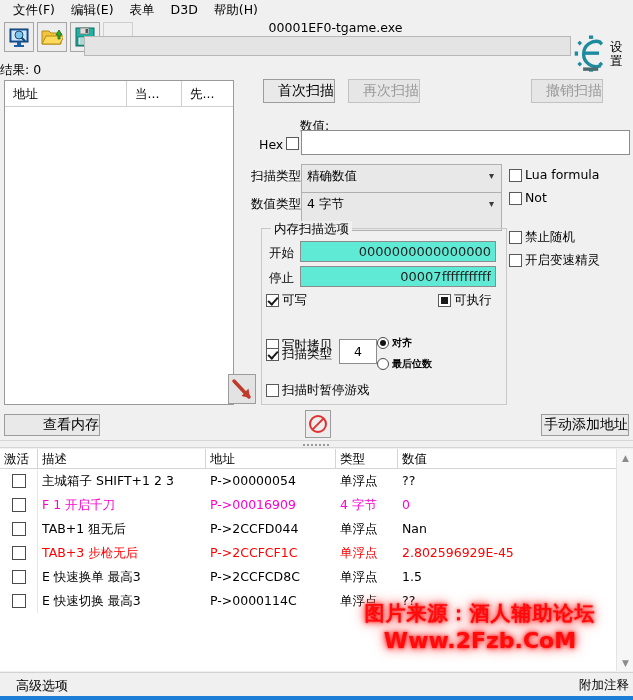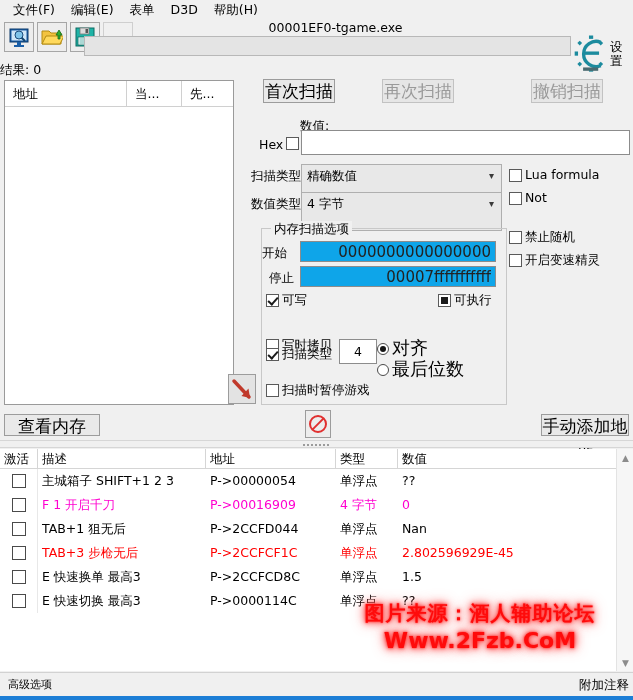--- a/index.html
+++ b/index.html
@@ -109,30 +109,30 @@
     cursor: pointer;
   }
   .rh-addr { width: 122px; }
   .rh-cur  { width: 55px; }
   .rh-prev { width: 51px; border-right: none !important; }
 
   
   .btn {
     border: 1px solid #9C9C9C;
     background: #E9E9E9;
-    font-size: 17px;
-    text-align: center;
+    font-size: 14px;
+    text-align: right;
     cursor: pointer;
     font-family: inherit;
     color: #000;
     padding: 0;
   }
   .btn.dis { color: #9A9A9A; background: #E6E6E6; border-color: #C2C2C2; }
   .btn-first { position: absolute; left: 263px; top: 79px; width: 72px; height: 24px; }
-  .btn-next  { position: absolute; left: 348px; top: 79px; width: 72px; height: 24px; margin-left: 34px; }
+  .btn-next  { position: absolute; left: 348px; top: 79px; width: 72px; height: 24px; }
   .btn-undo  { position: absolute; left: 531px; top: 79px; width: 72px; height: 24px; }
 
   
   .lbl-value { position: absolute; left: 300px; top: 118px; font-size: 12.5px; }
   .lbl-hex   { position: absolute; left: 259px; top: 137px; font-size: 12.5px; }
   .cb {
     display: inline-block;
     width: 13px; height: 13px;
     border: 1px solid #5A5A5A;
     background: #FFF;
@@ -201,29 +201,29 @@
     left: 261px; top: 228px;
     width: 246px; height: 177px;
     border: 1px solid #C8C8C8;
   }
   .grp-title {
     position: absolute; left: 271px; top: 221px;
     background: #F0F0F0;
     padding: 0 3px;
     font-size: 12.5px;
   }
-  .lbl-start { position: absolute; left: 262px; top: 245px; font-size: 12.5px; }
+  .lbl-start { position: absolute; left: 269px; top: 245px; font-size: 12.5px; }
   .lbl-stop  { position: absolute; left: 269px; top: 270px; font-size: 12.5px; }
   .hexinput {
     position: absolute;
     width: 196px; height: 21px;
     border: 1px solid #8C8C8C;
-    background: #0ea5e9;
+    background: #5eead4;
     font-family: inherit;
-    font-size: 15px;
+    font-size: 13px;
     text-align: right;
     padding: 0 4px;
     color: #222;
   }
   .in-start { left: 300px; top: 241px; }
   .in-stop  { left: 300px; top: 266px; }
 
   .cb-write { left: 266px; top: 292px; }
   .cb-exec  { left: 438px; top: 292px; }
   .cb-cow   { left: 266px; top: 314px; margin-top: 23px; }
@@ -249,21 +249,21 @@
     margin-right: 3px;
     cursor: pointer;
   }
   .rb.sel::after {
     content: "";
     position: absolute; left: 2px; top: 2px;
     width: 6px; height: 6px;
     border-radius: 50%;
     background: #141414;
   }
-  .rbrow { position: absolute; font-size: 18px; white-space: nowrap; cursor: pointer; }
+  .rbrow { position: absolute; font-size: 10px; white-space: nowrap; cursor: pointer; font-weight: bold; }
   .rb-align { left: 377px; top: 336px; }
   .rb-last  { left: 377px; top: 357px; }
 
   
   .arrow-box {
     position: absolute; left: 228px; top: 374px;
     width: 28px; height: 30px;
     border: 1px solid #9C9C9C;
     background: #E3E3E3;
   }
@@ -379,21 +379,21 @@
   .wm .l1 { font-size: 20px; line-height: 26px; }
   .wm .l2 { font-size: 22px; line-height: 30px; font-family: "DejaVu Sans", sans-serif; letter-spacing: 0px; }
 
   
   .statusbar {
     position: absolute; left: 0; top: 672px;
     width: 633px; height: 24px;
     background: #F0F0F0;
     border-top: 1px solid #D2D2D2;
   }
-  .statusbar .sb-l { position: absolute; left: 8px; top: 4px; font-size: 11px; cursor: pointer; }
+  .statusbar .sb-l { position: absolute; left: 16px; top: 4px; font-size: 13px; cursor: pointer; }
   .statusbar .sb-r { position: absolute; right: 4px; top: 4px; font-size: 12.5px; cursor: pointer; }
   .bluebar {
     position: absolute; left: 0; top: 696px;
     width: 633px; height: 4px;
     background: #1C7ED6;
   }
 </style>
 </head>
 <body>
 

